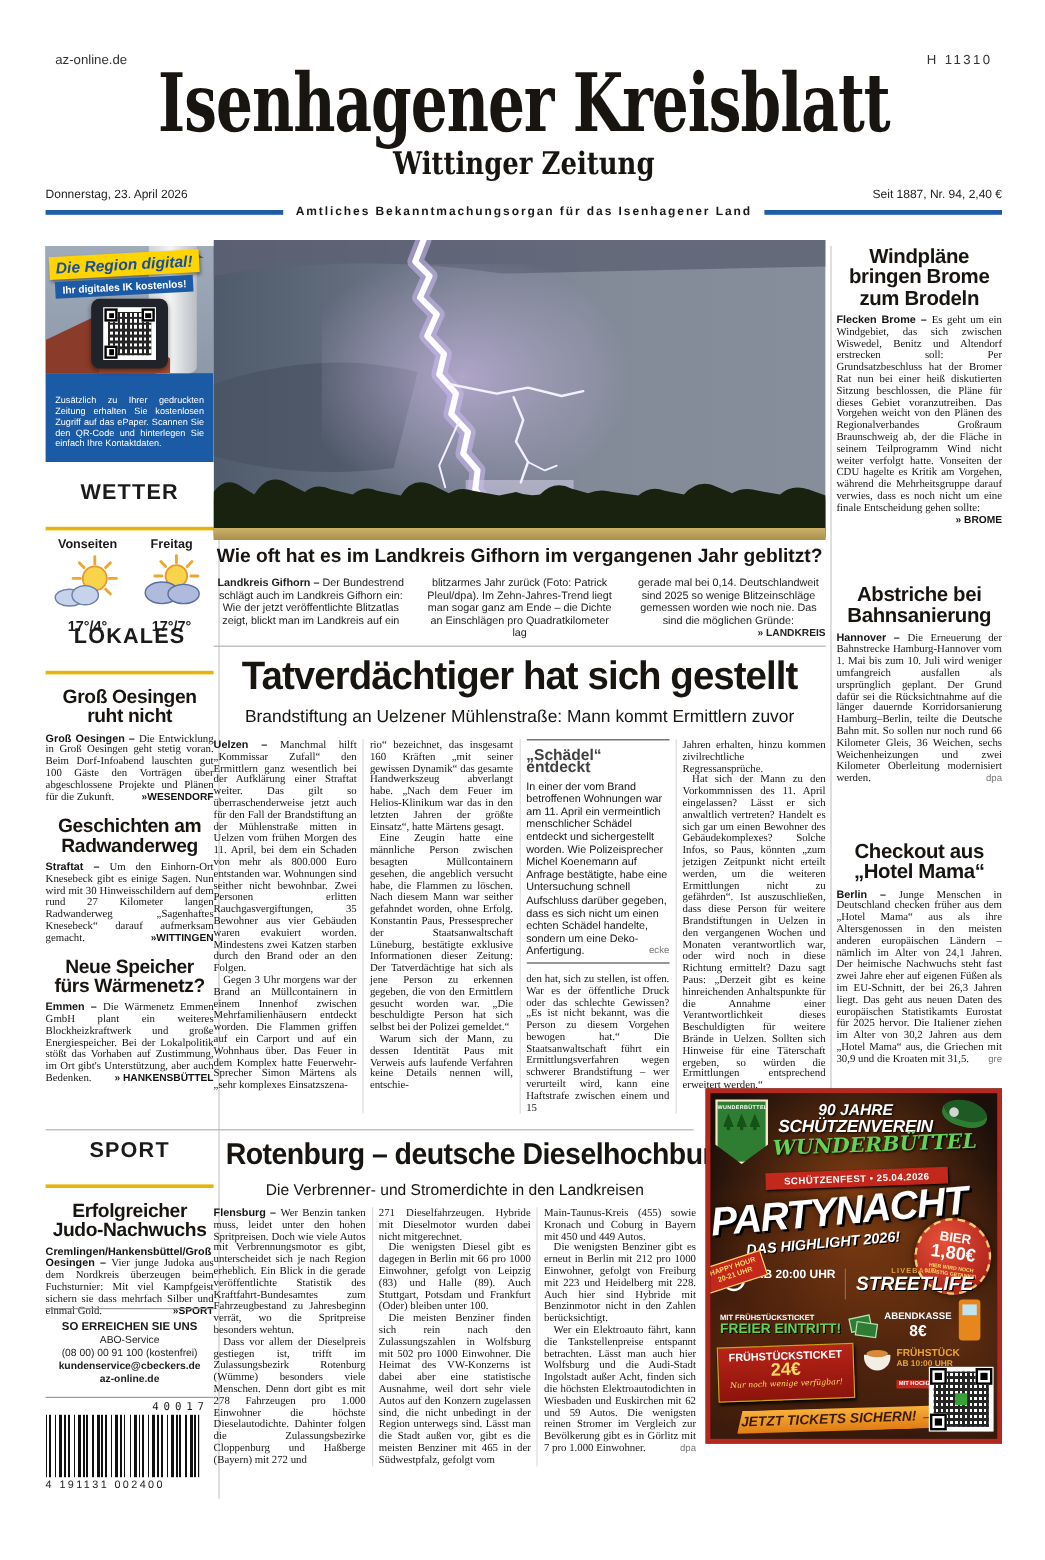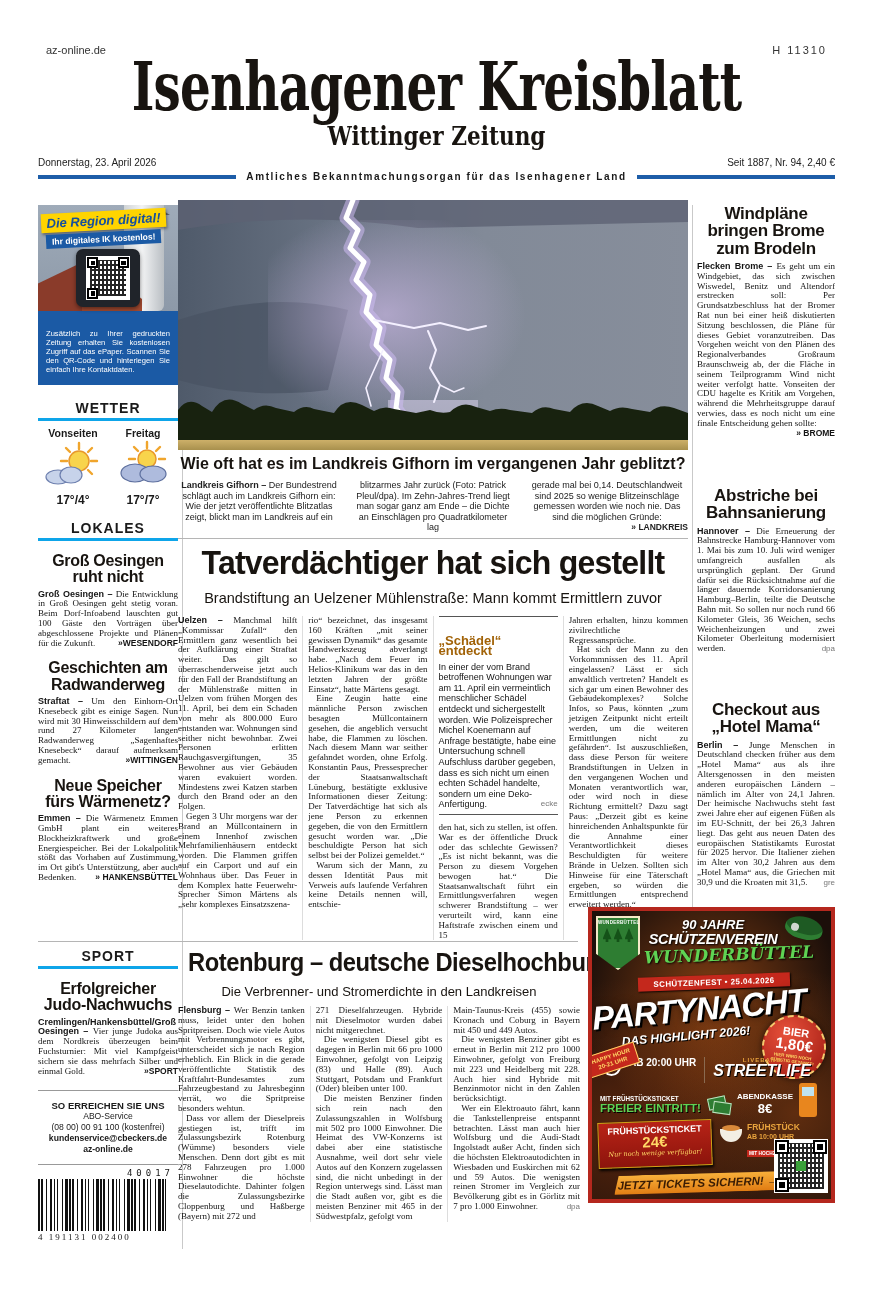--- a/index.html
+++ b/index.html
@@ -14,22 +14,22 @@
             transform:scale(.85,1.18);transform-origin:center top;color:#181410}
   .mh-sub{text-align:center;font-family:"DejaVu Serif",serif;font-weight:bold;font-size:24px;
           margin-top:9px;transform:scale(.9,1.08);color:#181410}
   .mh-daterow{display:flex;justify-content:space-between;font-size:10px;color:#222;margin-top:7px}
   .mh-organ{display:flex;align-items:center;gap:10px;margin-top:3px}
   .mh-organ .bar{flex:1;height:4px;background:#1d5da8}
   .mh-organ .organ-text{font-size:10px;font-weight:bold;letter-spacing:1.6px;white-space:nowrap}
   
   .vrule{position:absolute;width:1px;background:#c9c9c9}
   .hrule{position:absolute;height:1px;background:#b5b5b5}
-  .sec-head{font-weight:bold;font-size:14px;letter-spacing:1px;text-align:center;
-            border-bottom:3px solid #0ea5e9;padding-bottom:2px}
+  .sec-head{font-weight:bold;font-size:18px;letter-spacing:1px;text-align:center;
+            border-bottom:3px solid #eab308;padding-bottom:18px}
   .news-title{font-weight:bold;text-align:center;line-height:1.02;letter-spacing:-.3px;color:#181410}
   .body-txt{font-family:"Liberation Serif",serif;font-size:9px;line-height:9.8px;text-align:justify;color:#141414}
   .body-txt p{margin:0}
   .body-txt p+p{text-indent:8px}
   .lead{font-family:"Liberation Sans",sans-serif;font-weight:bold}
   .tag{float:right;font-family:"Liberation Sans",sans-serif;font-weight:bold;font-size:8.5px}
   .credit{float:right;color:#777;font-size:8px;font-family:"Liberation Sans",sans-serif}
   
   .promo{position:absolute;left:38px;top:205px;width:140px;height:180px;background:#1b5aa5;overflow:hidden}
   .promo-photo{position:absolute;inset:0 0 auto 0;height:106px;background:linear-gradient(180deg,#9fabb9,#8d99a8)}
@@ -65,36 +65,36 @@
   .sport{position:absolute;left:38px;top:948px;width:140px}
   .contact{position:absolute;left:38px;top:1090px;width:140px;text-align:center;
            border-top:1px solid #999;border-bottom:1px solid #999;padding:9px 0}
   .contact div{font-size:8.6px;line-height:11px}
   .contact .b{font-weight:bold}
   .contact .hd{font-weight:bold;font-size:9.5px}
   .barcode-wrap{position:absolute;left:38px;top:1168px;width:140px}
   .bc-top{text-align:right;font-family:"DejaVu Sans Mono",monospace;font-size:9px;letter-spacing:4px;padding-right:4px}
   .bars{height:52px;margin-top:1px;background:
      repeating-linear-gradient(90deg,#111 0 1.5px,#fff 1.5px 3px,#111 3px 4.5px,#fff 4.5px 8px,#111 8px 9px,#fff 9px 11.5px,#111 11.5px 14px,#fff 14px 15.5px)}
-  .bc-bottom{font-family:Liberation Serif, serif;font-size:9px;letter-spacing:2px;margin-top:1px}
+  .bc-bottom{font-family:Liberation Sans, sans-serif;font-size:9px;letter-spacing:2px;margin-top:1px}
   
   .photo{position:absolute;left:178px;top:200px;width:510px;height:250px}
   .caption{position:absolute;left:178px;top:455px;width:510px}
   .cap-title{font-weight:bold;font-size:16px;text-align:center;margin-bottom:7px;color:#181410}
   .cap-cols{display:flex;gap:12px}
   .cap-col{flex:1;font-size:9px;line-height:10.6px;text-align:center;color:#222}
   .headline{position:absolute;left:178px;top:544px;width:510px;text-align:center;font-weight:bold;
             font-size:33px;letter-spacing:-.8px;white-space:nowrap;transform:scaleX(.97);transform-origin:center;color:#181410}
   .subhead{position:absolute;left:178px;top:590px;width:510px;text-align:center;font-size:14.5px;color:#181410}
   .art-cols{position:absolute;left:178px;top:616px;width:510px;display:flex}
   .art-col{flex:1;padding:0 5px}
   .art-col+.art-col{border-left:1px solid #ddd}
   .art-col:first-child{padding-left:0}.art-col:last-child{padding-right:0}
   .infobox{border-top:1px solid #555;border-bottom:1px solid #555;padding:7px 0 4px;margin-bottom:8px;font-family:"Liberation Sans",sans-serif}
-  .infobox h3{margin:12px 0 6px;font-size:13px;color:#a16207}
+  .infobox h3{margin:0 0 6px;font-size:13px;color:#404040}
   .infobox .bx{font-size:9px;line-height:10.6px;text-align:left}
   .byline{text-align:right;font-family:"Liberation Sans",sans-serif;font-weight:bold;font-size:8.5px;margin-top:2px}
   
   .bot-head{position:absolute;left:178px;top:948px;width:402px;text-align:center;font-weight:bold;
             font-size:25px;letter-spacing:-.5px;white-space:nowrap;transform:scaleX(.95);transform-origin:center;color:#181410}
   .bot-sub{position:absolute;left:178px;top:984px;width:402px;text-align:center;font-size:13px;color:#181410}
   .bot-cols{position:absolute;left:178px;top:1006px;width:402px;display:flex}
   .bot-col{flex:1;padding:0 5px}
   .bot-col+.bot-col{border-left:1px solid #ddd}
   .bot-col:first-child{padding-left:0}.bot-col:last-child{padding-right:0}

